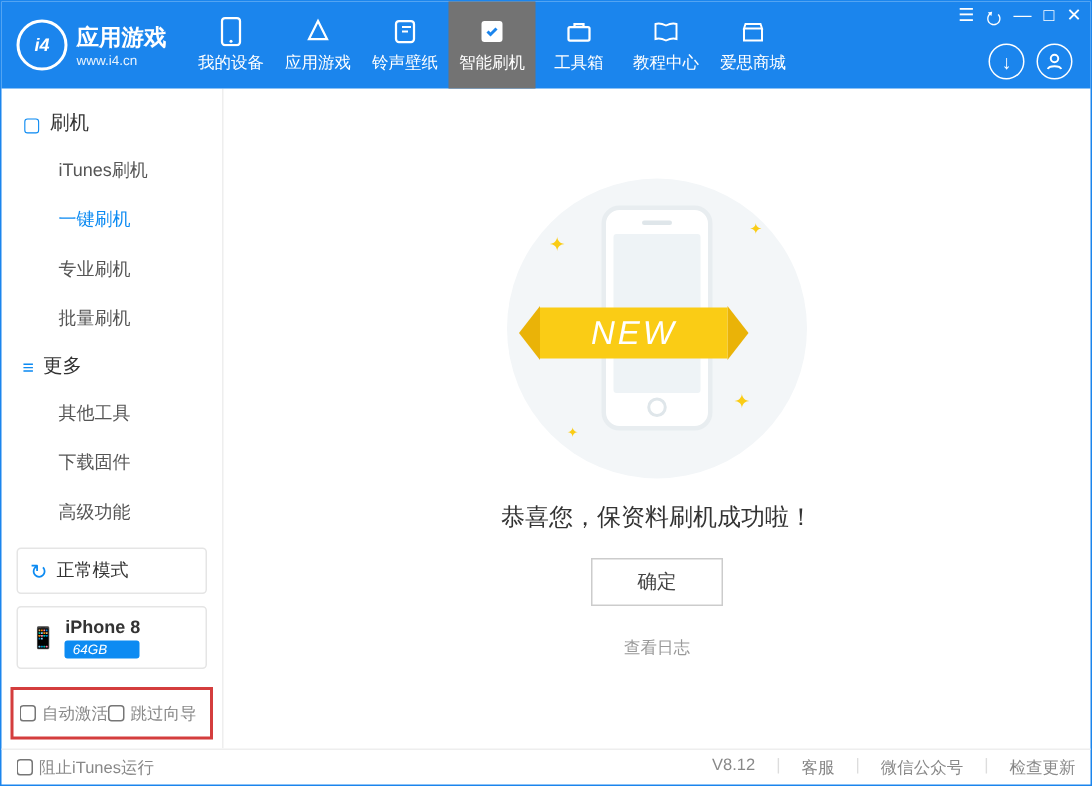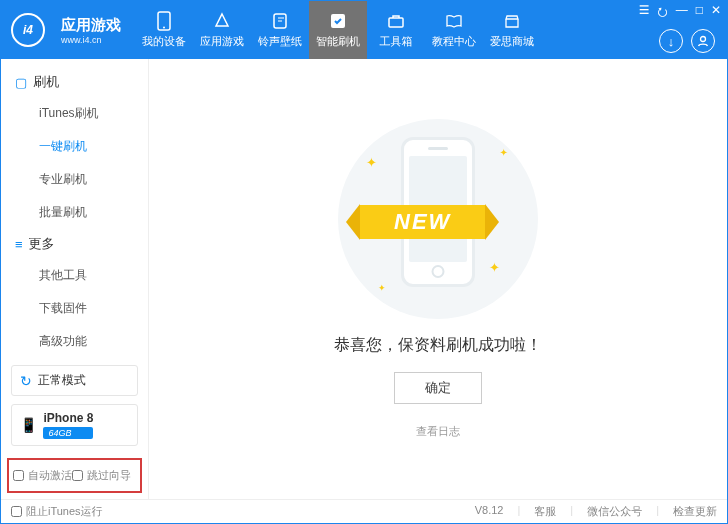--- a/index.html
+++ b/index.html
@@ -1,21 +1,21 @@
 <!DOCTYPE html>
 <html><head>
 <meta charset="utf-8">
 <style>
   * { box-sizing: border-box; margin: 0; padding: 0; }
   body { font-family: "Microsoft YaHei", sans-serif; font-size: 12px; background: #fff; }
   .app { width: 728px; height: 524px; display: flex; flex-direction: column; border: 1px solid #1b85ed; }
 
   
   .hdr { height: 58px; background: #1b85ed; color: #fff; display: flex; align-items: stretch; }
-  .logo { display: flex; align-items: center; gap: 16px; padding: 0 14px 0 10px; }
+  .logo { display: flex; align-items: center; gap: 6px; padding: 0 14px 0 10px; }
   .logo-circle { width: 34px; height: 34px; border: 2px solid #fff; border-radius: 50%; display: flex; align-items: center; justify-content: center; font-weight: 900; font-size: 12px; font-style: italic; }
   .logo-txt .t1 { font-size: 15px; font-weight: 700; }
   .logo-txt .t2 { font-size: 9px; opacity: .9; }
   .tabs { display: flex; flex: 1; }
   .tab { width: 58px; display: flex; flex-direction: column; align-items: center; justify-content: center; gap: 3px; cursor: pointer; }
   .tab.active { background: #737373; }
   .tab .ico { width: 20px; height: 20px; display: flex; align-items: center; justify-content: center; }
   .tab .lbl { font-size: 11px; }
   .circle-btn { width: 24px; height: 24px; border: 1.5px solid #fff; border-radius: 50%; display: flex; align-items: center; justify-content: center; cursor: pointer; font-size: 13px; }
   .circle-btns { display: flex; gap: 8px; position: absolute; right: 12px; top: 28px; }
@@ -40,21 +40,21 @@
   .art { width: 200px; height: 200px; position: relative; }
   .art .disc { position: absolute; inset: 0; background: #f3f6f8; border-radius: 50%; }
   .art .phone { position: absolute; left: 63px; top: 18px; width: 74px; height: 150px; background: #fff; border: 3px solid #e8edf0; border-radius: 12px; }
   .art .phone::before { content: ""; position: absolute; top: 7px; left: 50%; transform: translateX(-50%); width: 20px; height: 3px; background: #dfe6ea; border-radius: 2px; }
   .art .phone::after { content: ""; position: absolute; bottom: 6px; left: 50%; transform: translateX(-50%); width: 9px; height: 9px; border: 2px solid #dfe6ea; border-radius: 50%; }
   .art .screen { position: absolute; top: 16px; left: 5px; right: 5px; bottom: 22px; background: #eef3f6; border-radius: 2px; }
   .art .ribbon { position: absolute; left: 8px; top: 85px; display: flex; align-items: center; }
   .art .rib-side { width: 0; height: 0; border-top: 18px solid transparent; border-bottom: 18px solid transparent; }
   .art .rib-l { border-right: 14px solid #eab308; }
   .art .rib-r { border-left: 14px solid #eab308; }
-  .art .rib-c { background: #facc15; color: #fff; font-weight: 700; font-style: italic; font-size: 22px; padding: 4px 34px; letter-spacing: 2px; position: relative; }
+  .art .rib-c { background: #facc15; color: #fff; font-weight: 400; font-style: italic; font-size: 22px; padding: 4px 34px; letter-spacing: 2px; position: relative; }
   .art .spark { position: absolute; color: #facc15; font-size: 13px; }
   .msg { font-size: 16px; color: #333; }
   .okbtn { padding: 6px 30px; border: 1px solid #ccc; background: #fff; cursor: pointer; font-size: 13px; color: #444; }
   .log { font-size: 11px; color: #999; cursor: pointer; margin-top: 4px; }
 
   
   .foot { height: 24px; border-top: 1px solid #eee; display: flex; align-items: center; padding: 0 10px; font-size: 11px; color: #888; gap: 14px; }
   .foot label { display: flex; align-items: center; gap: 4px; cursor: pointer; }
   .foot input { width: 11px; height: 11px; }
   .foot .fr { margin-left: auto; display: flex; gap: 14px; }

